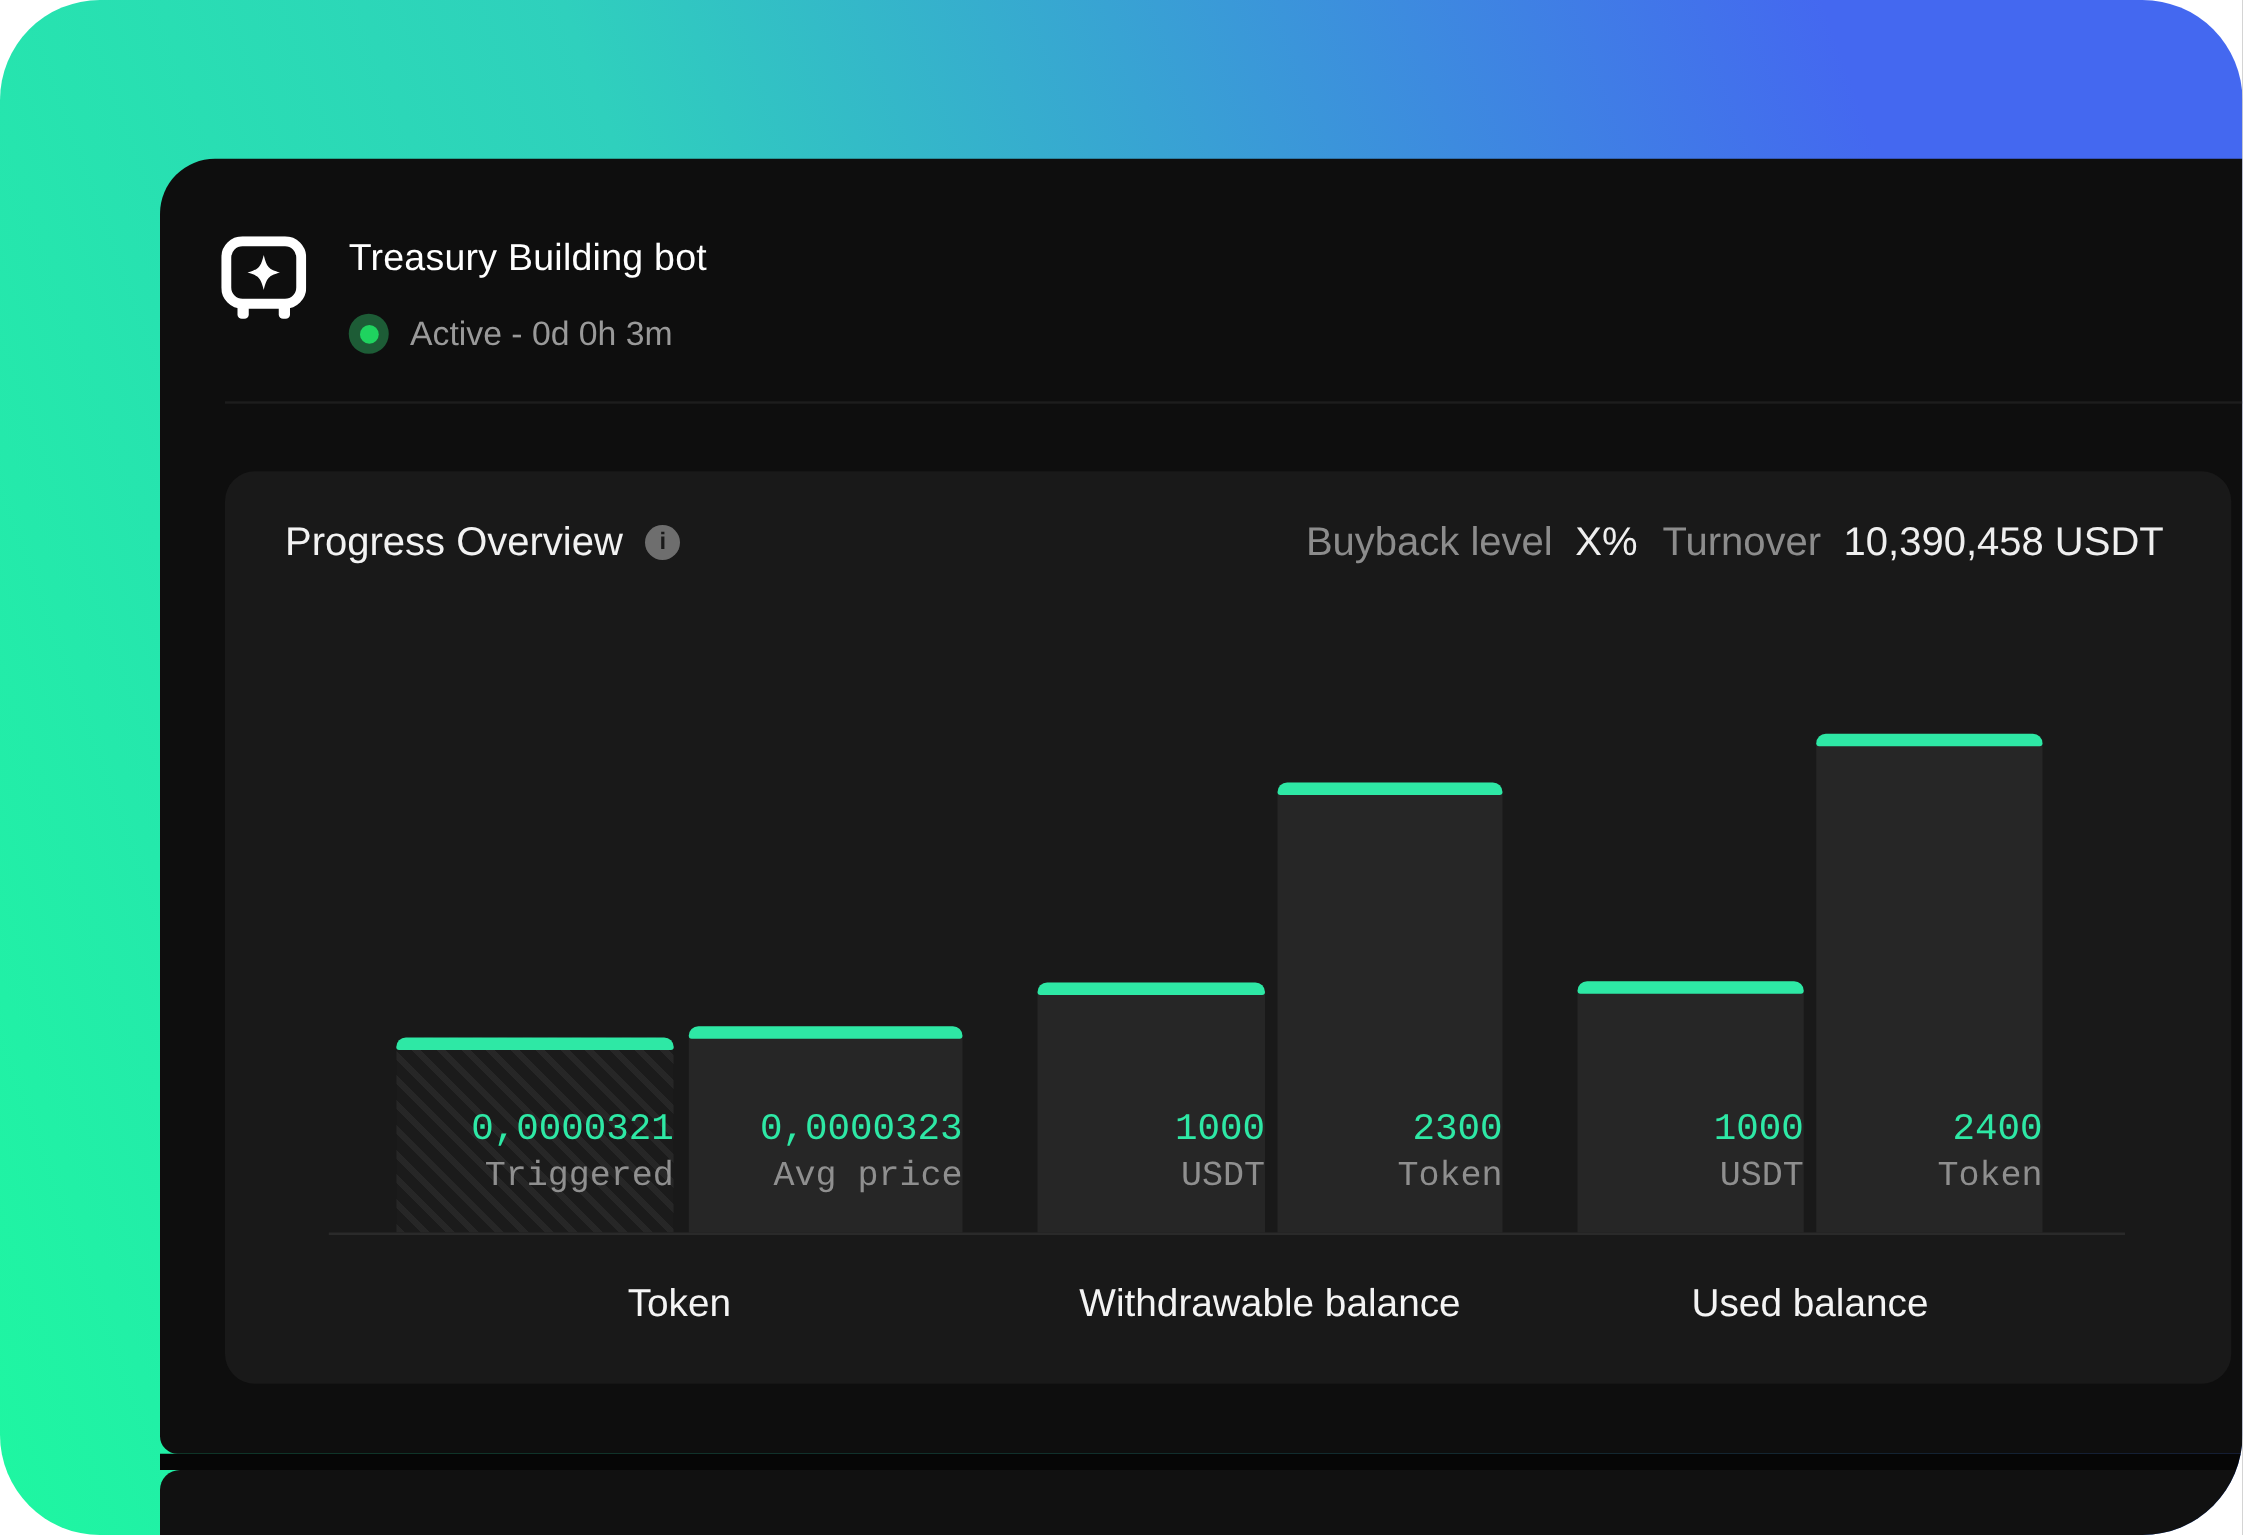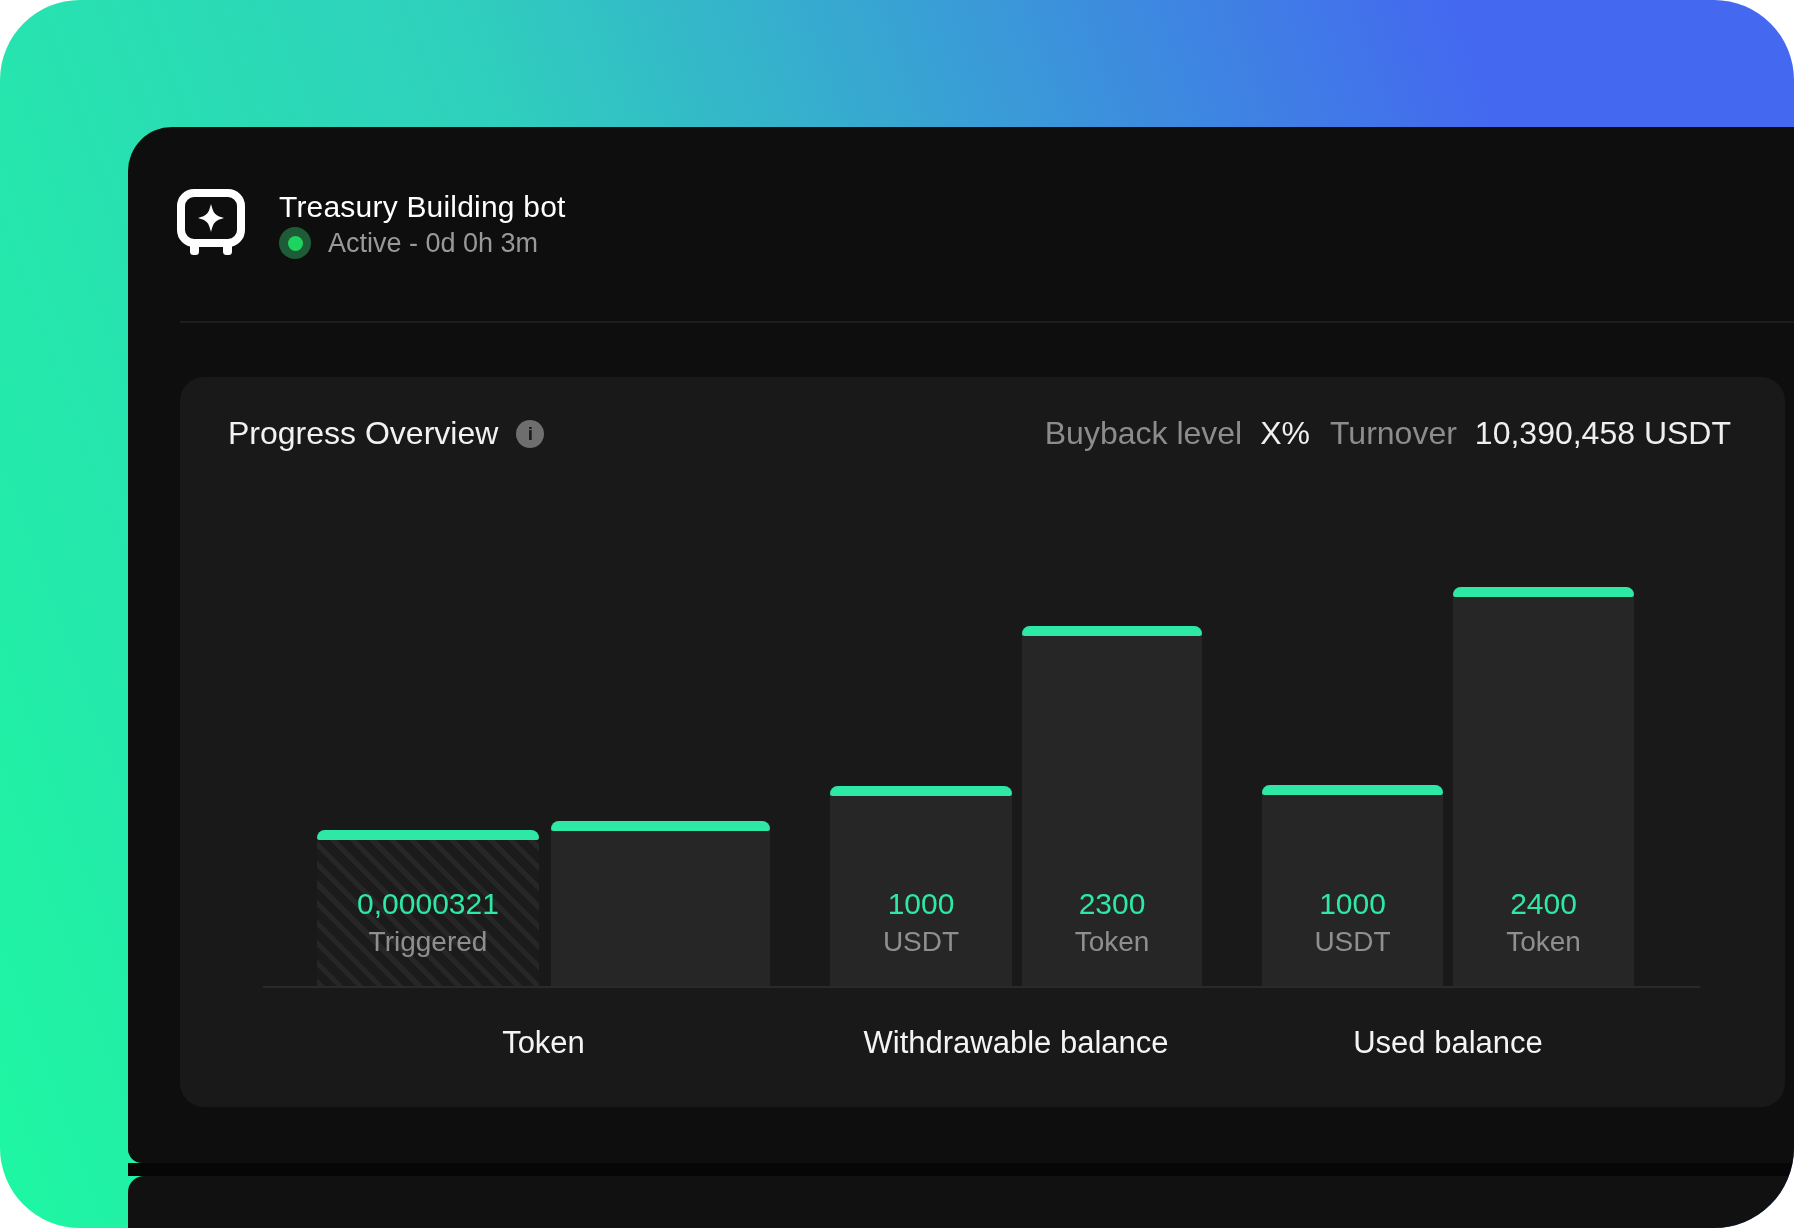--- a/index.html
+++ b/index.html
@@ -11,21 +11,21 @@
   .window{position:absolute;left:128px;top:127px;width:1666px;height:1036px;
         background:#0e0e0e;border-radius:44px 0 0 14px;}
   .window-gap{position:absolute;left:128px;top:1163px;width:1666px;height:13px;background:#060606;}
   .window-lower{position:absolute;left:128px;top:1176px;width:1666px;bottom:0;
         background:#111111;border-radius:16px 0 0 0;}
   
   .app-header{position:absolute;left:49px;top:62px;display:flex;align-items:flex-start;}
   .vault-icon{width:68px;height:70px;flex:0 0 auto;}
   .head-text{margin-left:34px;}
   .app-title{font-size:30px;font-weight:400;color:#ffffff;line-height:36px;letter-spacing:.2px;}
-  .status-row{display:flex;align-items:center;margin-top:2px;}
+  .status-row{display:flex;align-items:center;margin-top:26px;}
   .status-dot{width:32px;height:32px;border-radius:50%;background:#1d5c36;
         display:flex;align-items:center;justify-content:center;flex:0 0 auto;}
   .status-dot .inner{width:15px;height:15px;border-radius:50%;background:#1fd35f;}
   .status-text{margin-left:17px;font-size:27px;color:#999999;line-height:32px;}
   .divider{position:absolute;left:52px;top:194px;width:1614px;height:2px;background:#1d1d1d;}
   
   .card{position:absolute;left:52px;top:250px;width:1605px;height:730px;
         background:#191919;border-radius:24px;}
   .card-head{position:absolute;left:48px;right:54px;top:38px;display:flex;align-items:center;justify-content:center;}
   .card-title{font-size:32px;font-weight:500;color:#f2f2f2;}
@@ -37,21 +37,21 @@
   .stat-value{font-size:32px;color:#efefef;margin-left:18px;}
   .stat-label + .stat-label, .stat-gap{margin-left:20px;}
   
   .chart{position:absolute;inset:0;}
   .axis-line{position:absolute;left:83px;top:609px;width:1437px;height:2px;background:#2a2a2a;}
   .bar{position:absolute;bottom:121px;background:#262626;border-radius:10px 10px 0 0;}
   .bar .cap{position:absolute;top:0;left:0;right:0;height:10px;background:#2ee8a5;
         border-radius:10px 10px 3px 3px;}
   .bar.hatched{background:#1b1b1b;
         background-image:repeating-linear-gradient(45deg,rgba(255,255,255,0.05) 0 5px,transparent 5px 14px);}
-  .bar-text{position:absolute;left:0;right:0;bottom:26px;text-align:center;}
+  .bar-text{position:absolute;left:0;right:0;bottom:26px;text-align:right;font-family:Liberation Mono, monospace;}
   .bar-value{font-size:30px;color:#2ee8a5;line-height:40px;}
   .bar-caption{font-size:28px;color:#8f8f8f;line-height:36px;}
   .group-label{position:absolute;top:648px;text-align:center;font-size:31px;
         color:#f4f4f4;line-height:36px;}
   .b1{left:137px;width:222px;height:156px;}
   .b2{left:371px;width:219px;height:165px;}
   .b3{left:650px;width:182px;height:200px;}
   .b4{left:842px;width:180px;height:360px;}
   .b5{left:1082px;width:181px;height:201px;}
   .b6{left:1273px;width:181px;height:399px;}
@@ -105,20 +105,24 @@
           <div class="bar hatched b1">
             <div class="cap"></div>
             <div class="bar-text">
               <div class="bar-value">0,0000321</div>
               <div class="bar-caption">Triggered</div>
             </div>
           </div>
 
           <div class="bar b2">
             <div class="cap"></div>
+            <div class="bar-text">
+              <div class="bar-value">0,0000323</div>
+              <div class="bar-caption">Avg price</div>
+            </div>
           </div>
 
           <div class="bar b3">
             <div class="cap"></div>
             <div class="bar-text">
               <div class="bar-value">1000</div>
               <div class="bar-caption">USDT</div>
             </div>
           </div>
 

